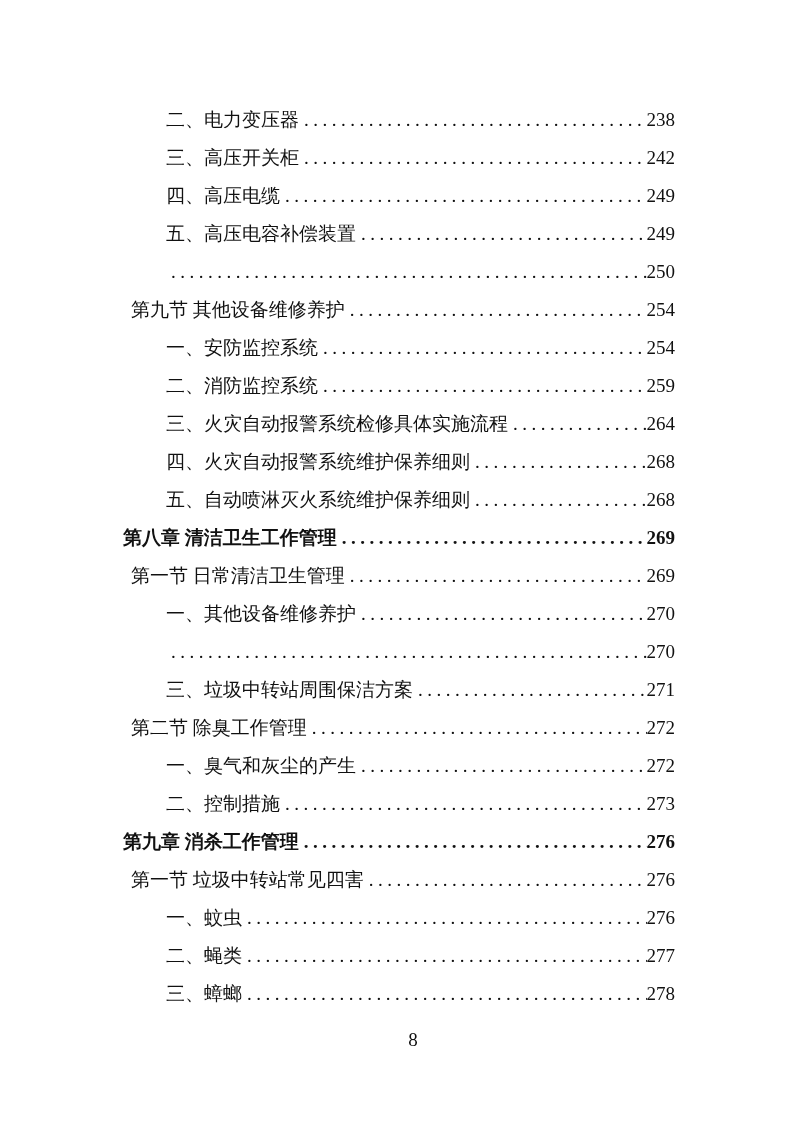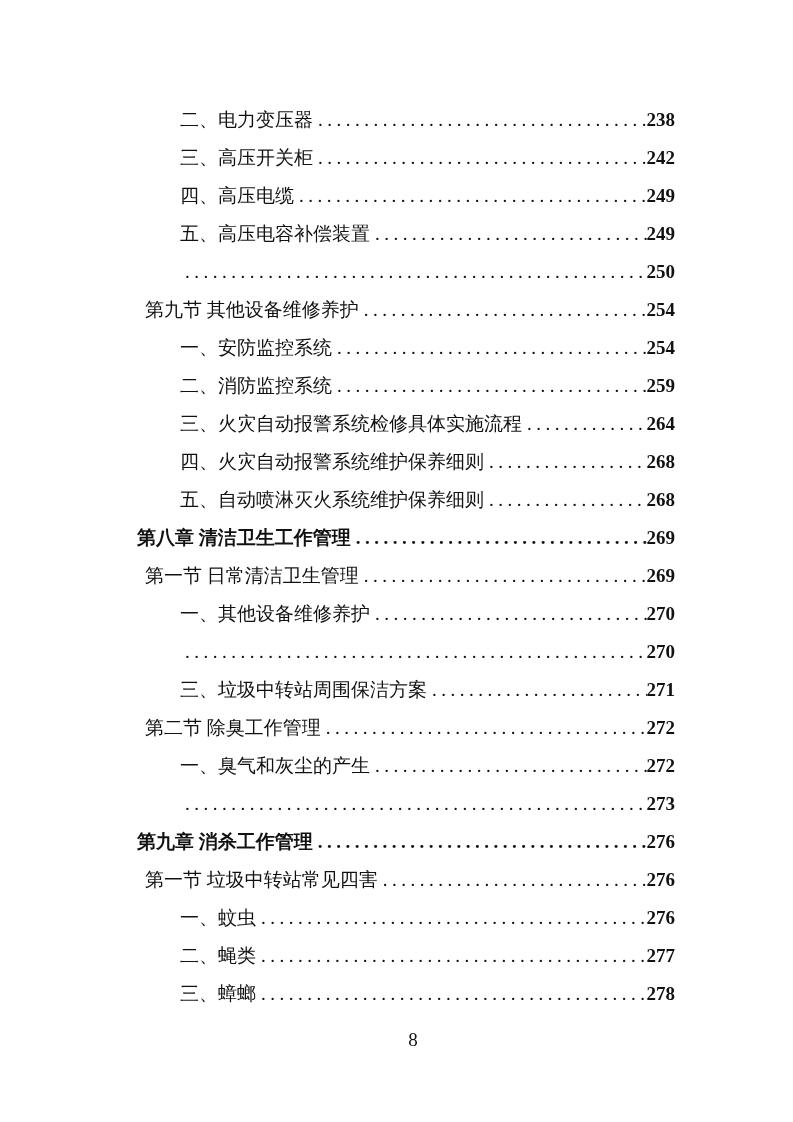--- a/index.html
+++ b/index.html
@@ -16,21 +16,21 @@
     overflow: hidden;
   }
   .page {
     position: absolute;
     inset: 0;
     background: #ffffff;
   }
   .toc {
     position: absolute;
     top: 101px;
-    left: 117px;
+    left: 103px;
     right: 118px;
   }
   .row {
     display: flex;
     align-items: baseline;
     height: 38px;
     line-height: 38px;
     font-size: 19px;
     white-space: nowrap;
   }
@@ -46,21 +46,20 @@
     white-space: nowrap;
     text-align: right;
     letter-spacing: 4.5px;
     padding-left: 5px;
     padding-right: 7px;
     min-width: 0;
   }
   .pagenum {
     flex: 0 0 auto;
     text-align: right;
-    font-weight: bold;
   }
   .footer {
     position: absolute;
     top: 1028px;
     left: 413px;
     transform: translateX(-50%);
     font-size: 19px;
     line-height: 24px;
   }
 </style>
@@ -151,20 +150,21 @@
         <span class="label">第二节 除臭工作管理</span>
         <span class="leader">........................................................................................................................</span>
         <span class="pagenum">272</span>
       </div>
       <div class="row item">
         <span class="label">一、臭气和灰尘的产生</span>
         <span class="leader">........................................................................................................................</span>
         <span class="pagenum">272</span>
       </div>
       <div class="row item">
+        <span class="label">二、控制措施</span>
         <span class="leader">........................................................................................................................</span>
         <span class="pagenum">273</span>
       </div>
       <div class="row chapter">
         <span class="label">第九章 消杀工作管理</span>
         <span class="leader">........................................................................................................................</span>
         <span class="pagenum">276</span>
       </div>
       <div class="row section">
         <span class="label">第一节 垃圾中转站常见四害</span>

